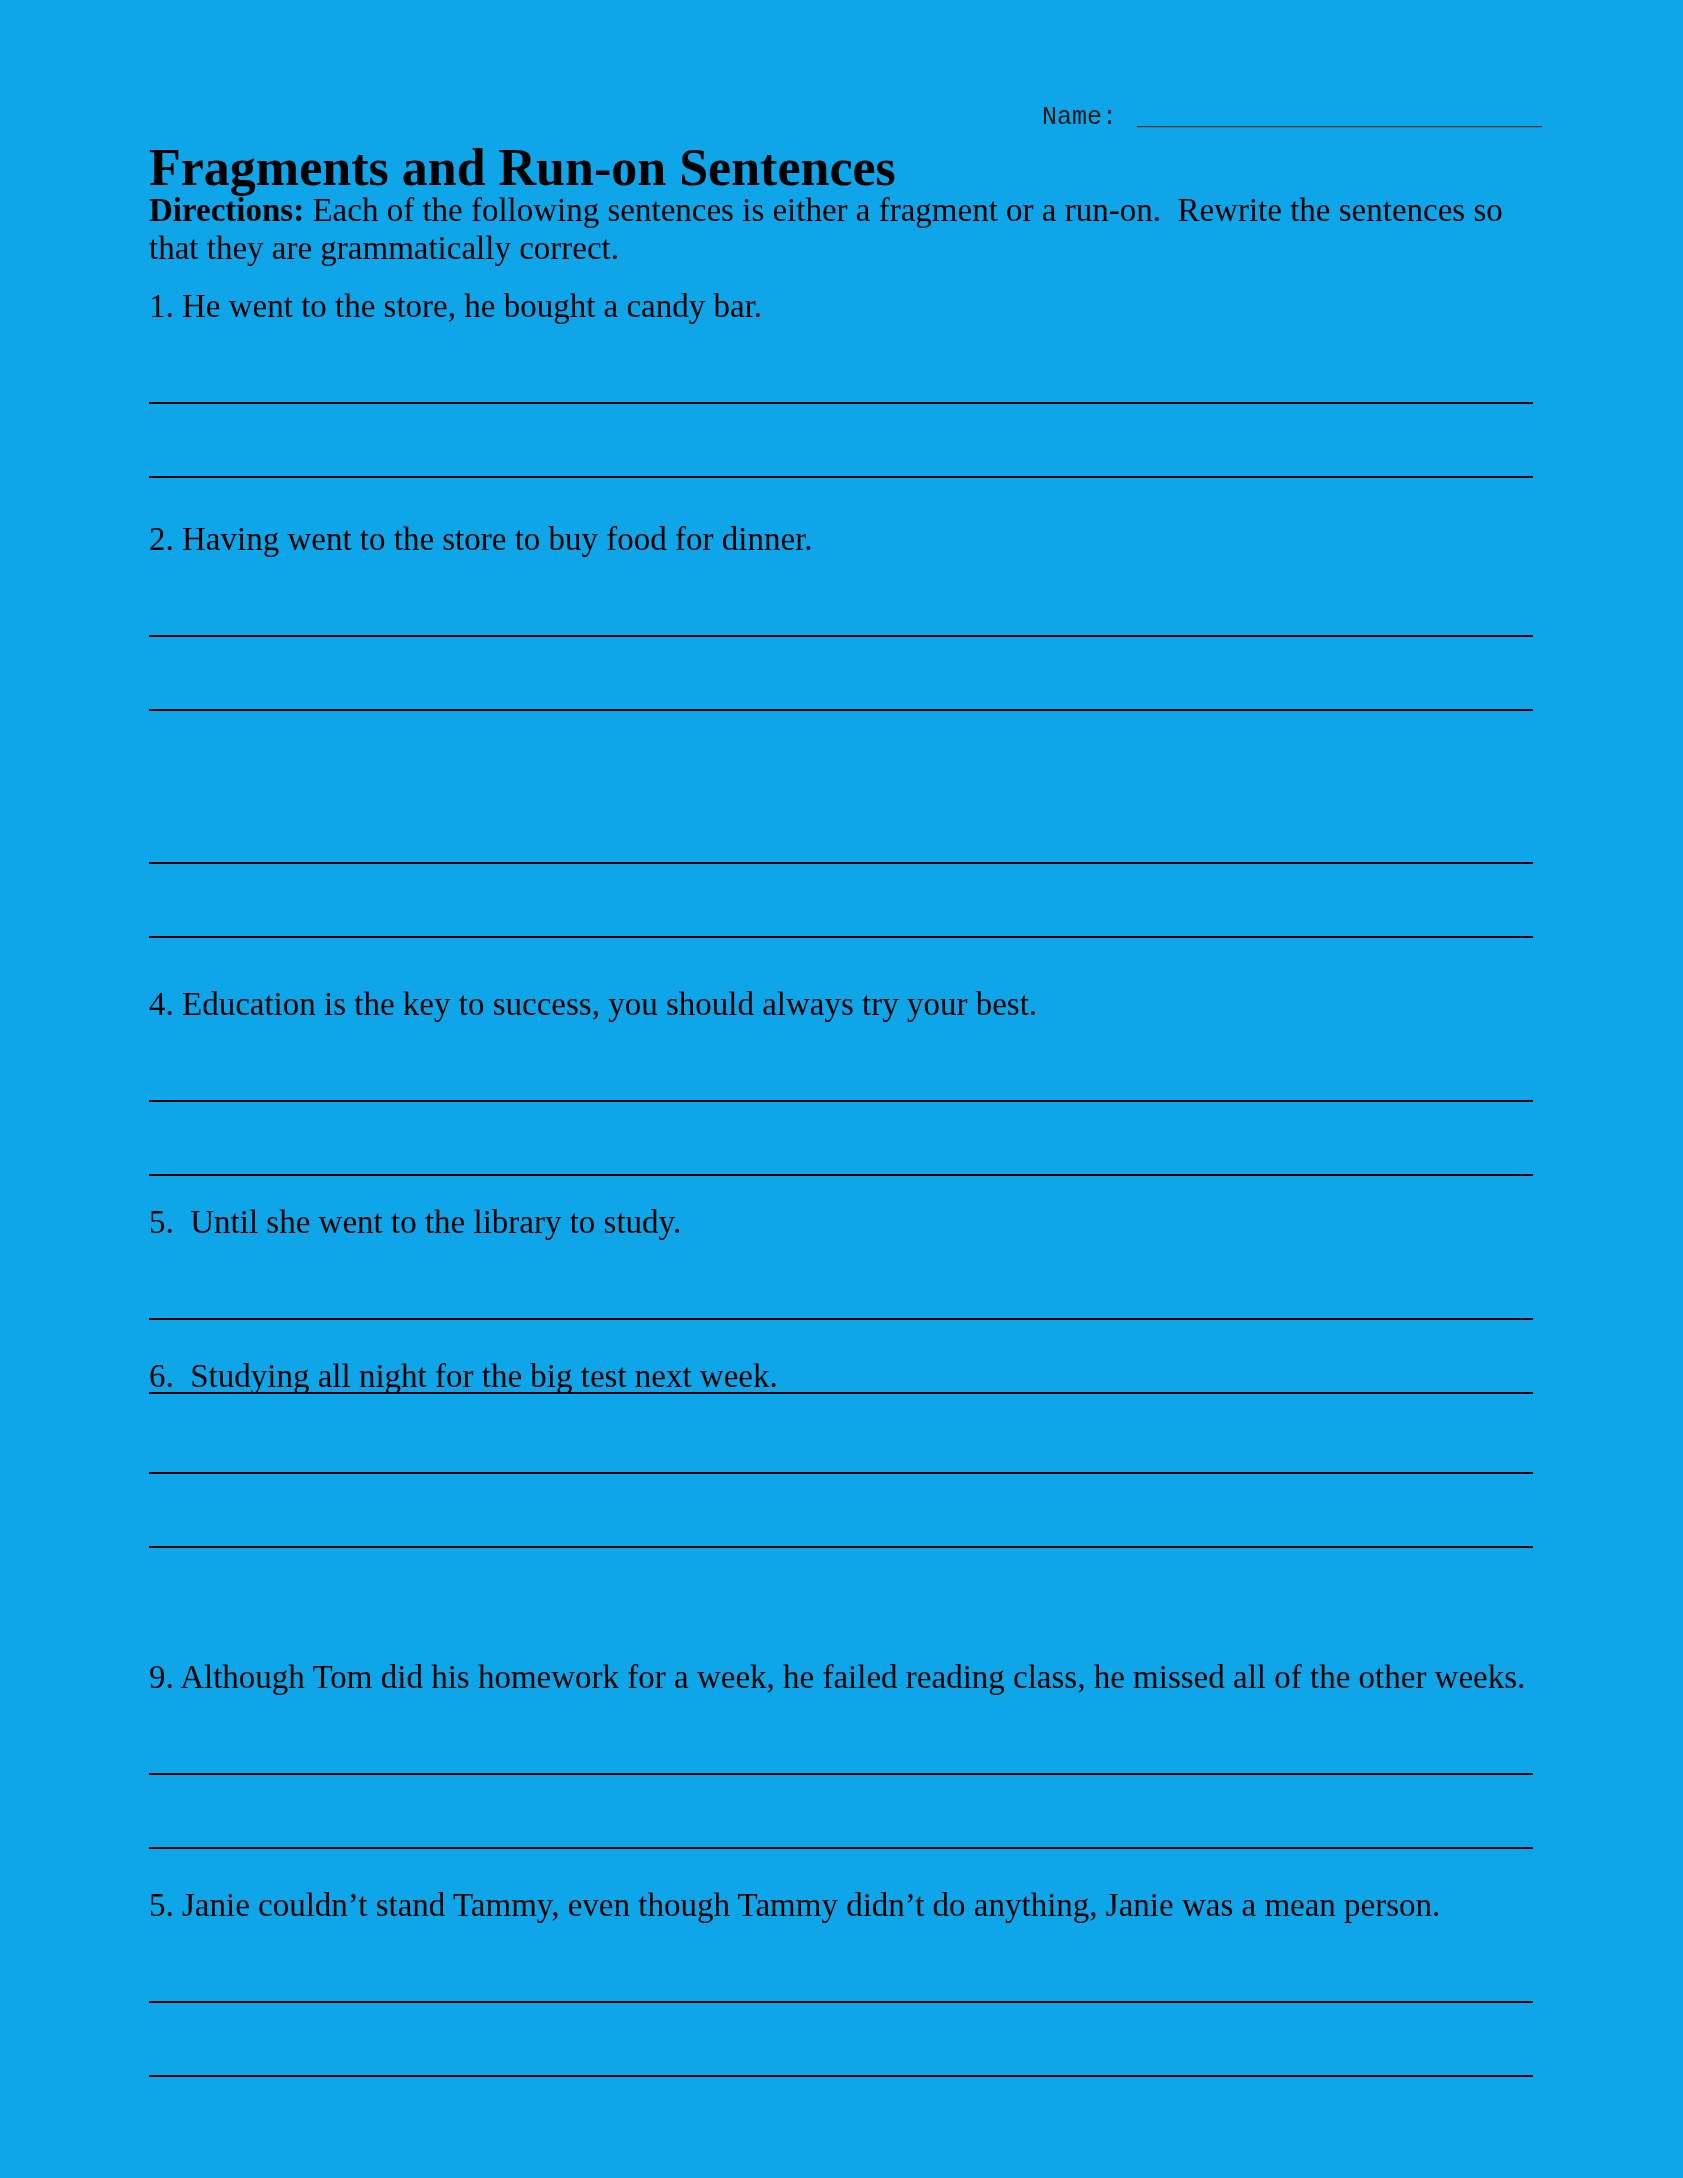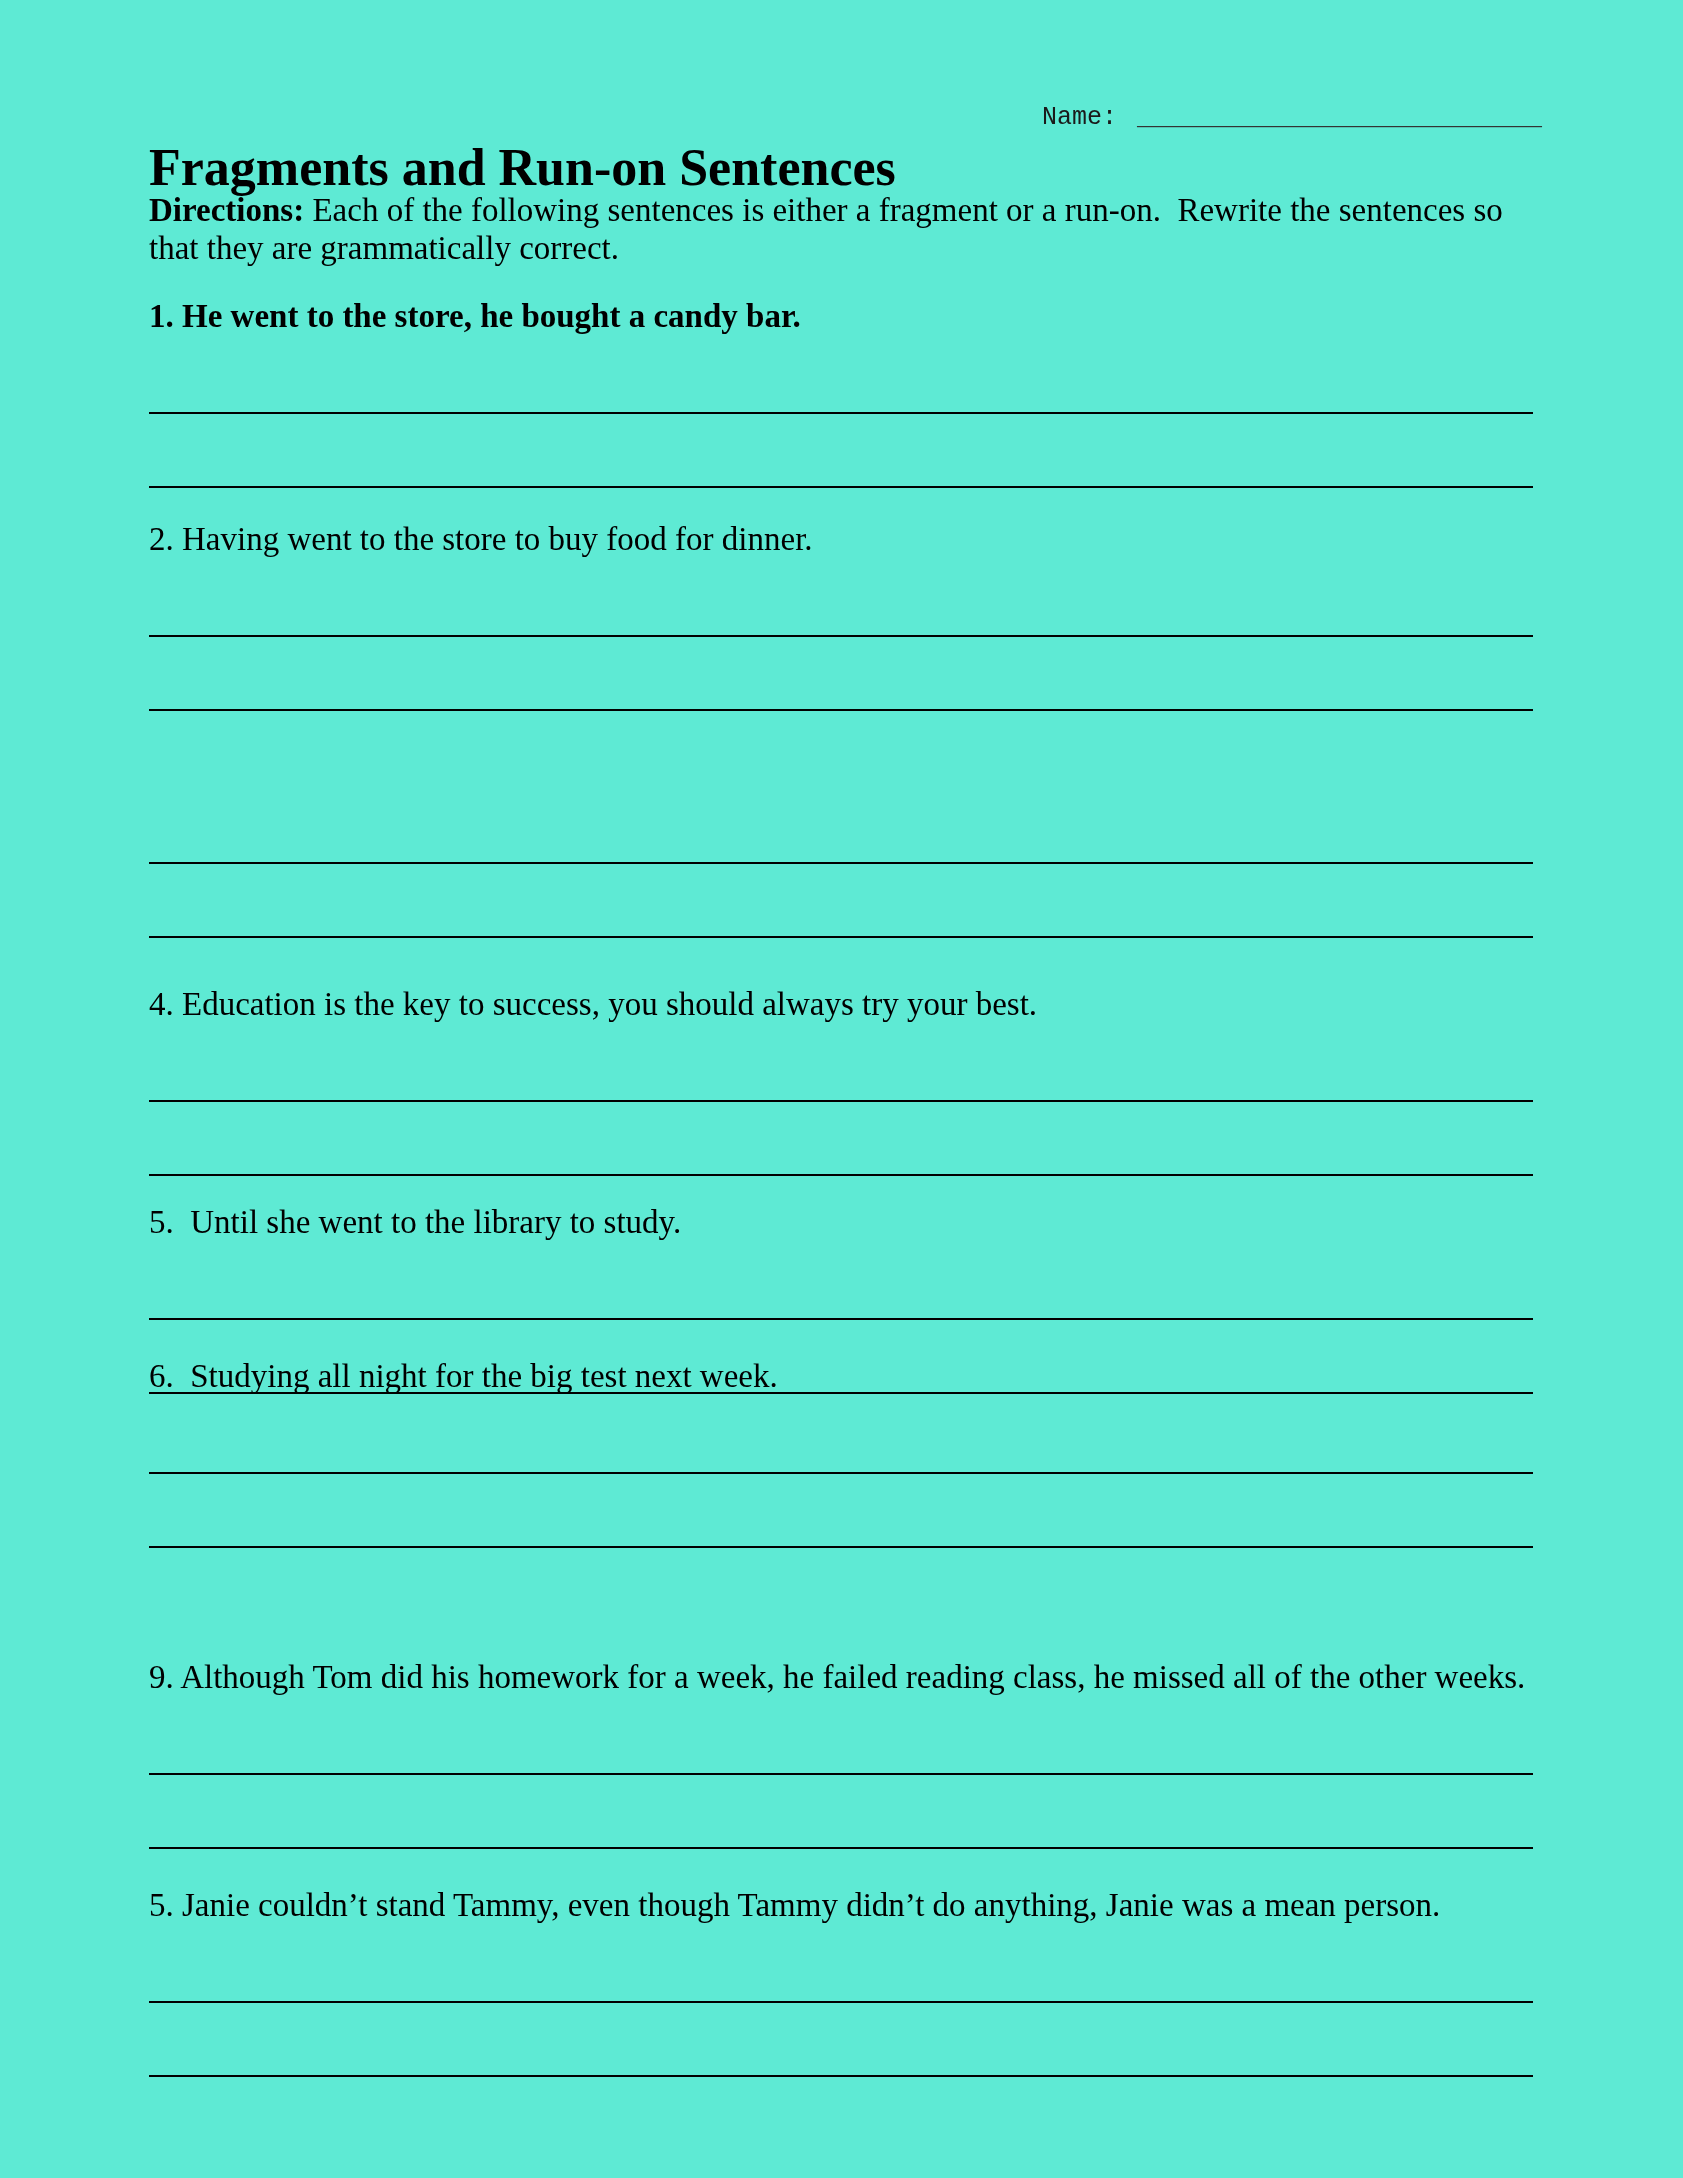--- a/index.html
+++ b/index.html
@@ -4,21 +4,21 @@
 <style>
   html, body {
     margin: 0;
     padding: 0;
     background: #ffffff;
   }
   .page {
     position: relative;
     width: 1683px;
     height: 2178px;
-    background: #5eead4;
+    background: #0ea5e9;
     color: #000000;
     font-family: "Liberation Serif", serif;
     overflow: hidden;
   }
   .name-row {
     position: absolute;
     top: 105px;
     left: 1042px;
     font-family: "Liberation Mono", monospace;
     font-size: 25px;
@@ -73,21 +73,21 @@
   }
   .answer-line {
     position: absolute;
     left: 0;
     width: 1384px;
     height: 0;
     border-top: 2px solid #000000;
   }
   .answer-line.first  { top: 112px; }
   .answer-line.second { top: 186px; }
-  .item0 { top: 300px; font-weight: bold;  }
+  .item0 { top: 290px;  }
   .item1 { top: 523px;  }
   .item2 { top: 750px;  }
   .item3 { top: 978px; margin-top: 10px;  }
   .item4 { top: 1206px; }
   .item5 { top: 1360px; }
   .item6 { top: 1661px; }
   .item7 { top: 1889px; }
 </style>
 </head>
 <body>

